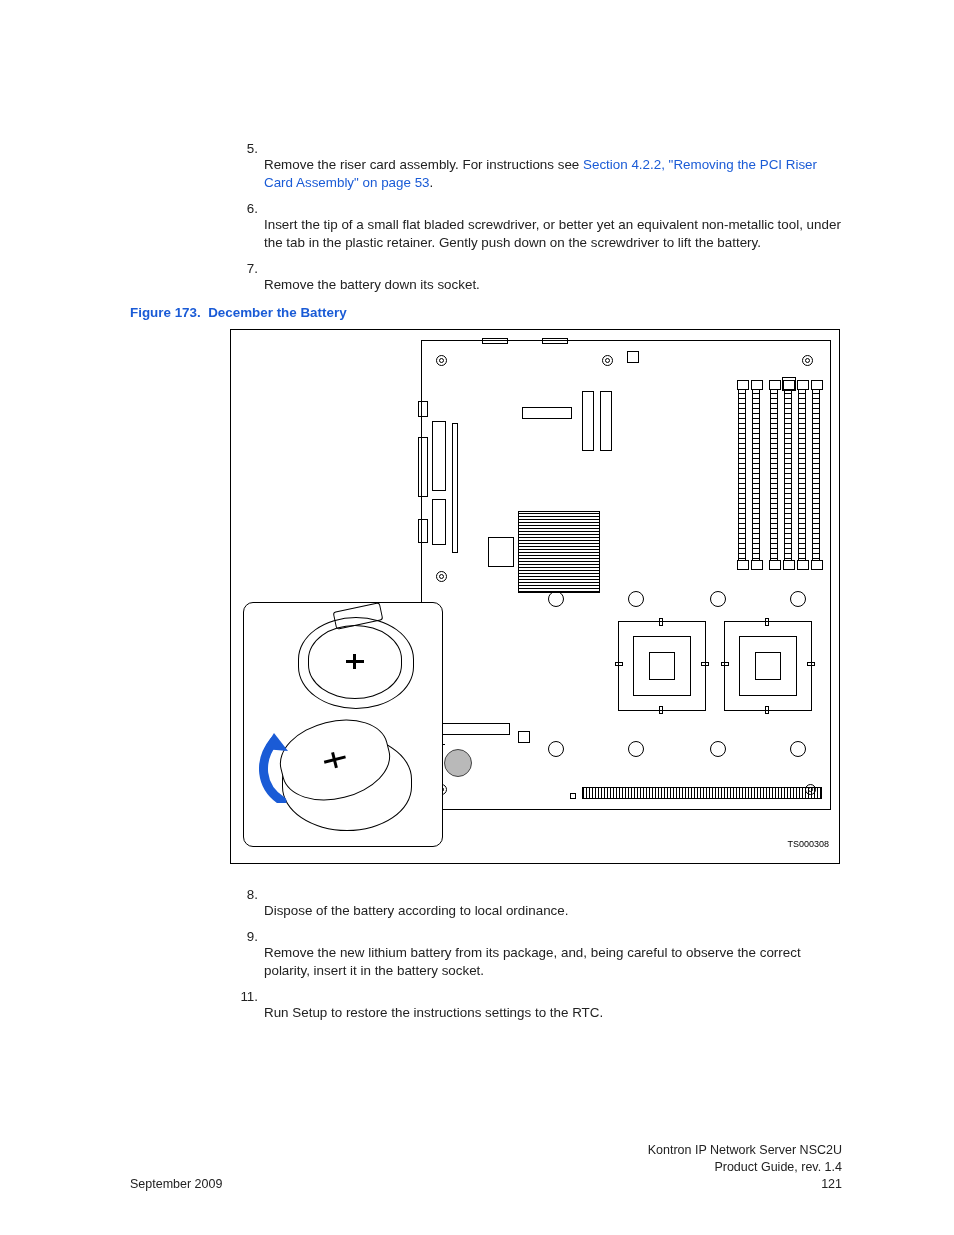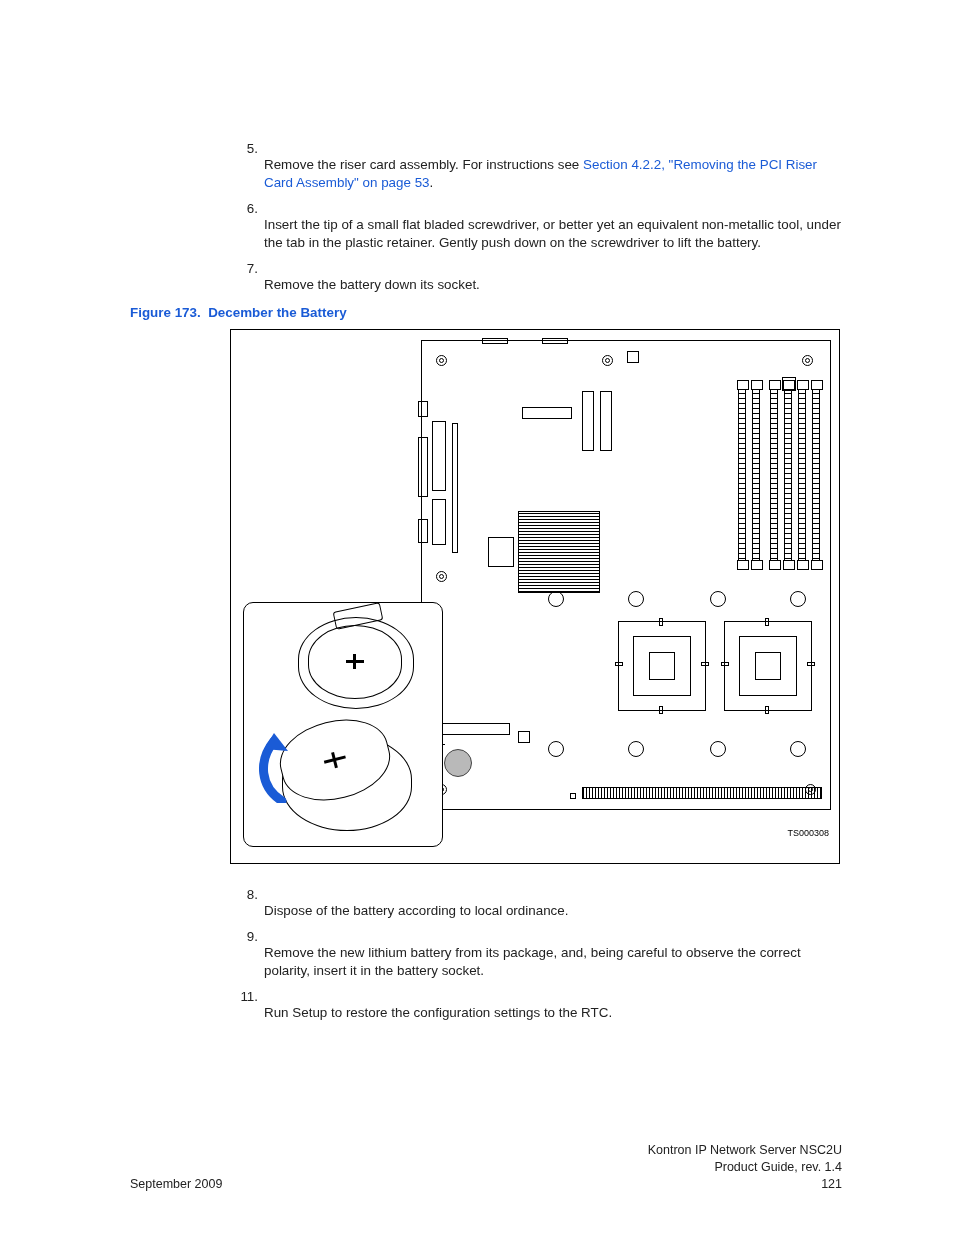--- a/index.html
+++ b/index.html
@@ -44,21 +44,21 @@
     border: 1.5px solid #000;
     margin: 0 0 0 100px;
     width: 610px;
     height: 535px;
     position: relative;
     box-sizing: border-box;
   }
   .figure .figid {
     position: absolute;
     right: 10px;
-    bottom: 23px;
+    bottom: 12px;
     font-size: 9px;
     color: #000;
     font-family: Arial, sans-serif;
   }
   .board {
     position: absolute;
     left: 190px; top: 10px;
     width: 410px; height: 470px;
     border: 1.3px solid #000;
     background: #fff;
@@ -268,21 +268,21 @@
     <li>
       <span class="num">8.</span>
       <span class="body">Dispose of the battery according to local ordinance.</span>
     </li>
     <li>
       <span class="num">9.</span>
       <span class="body">Remove the new lithium battery from its package, and, being careful to observe the correct polarity, insert it in the battery socket.</span>
     </li>
     <li>
       <span class="num">11.</span>
-      <span class="body">Run Setup to restore the configuration settings to the RTC.</span>
+      <span class="body">Run Setup to restore the instructions settings to the RTC.</span>
     </li>
   </ol>
 
   <div class="footer">
     <div>September 2009</div>
     <div class="right">
       <div>Kontron IP Network Server NSC2U</div>
       <div>Product Guide, rev. 1.4</div>
       <div>121</div>
     </div>

